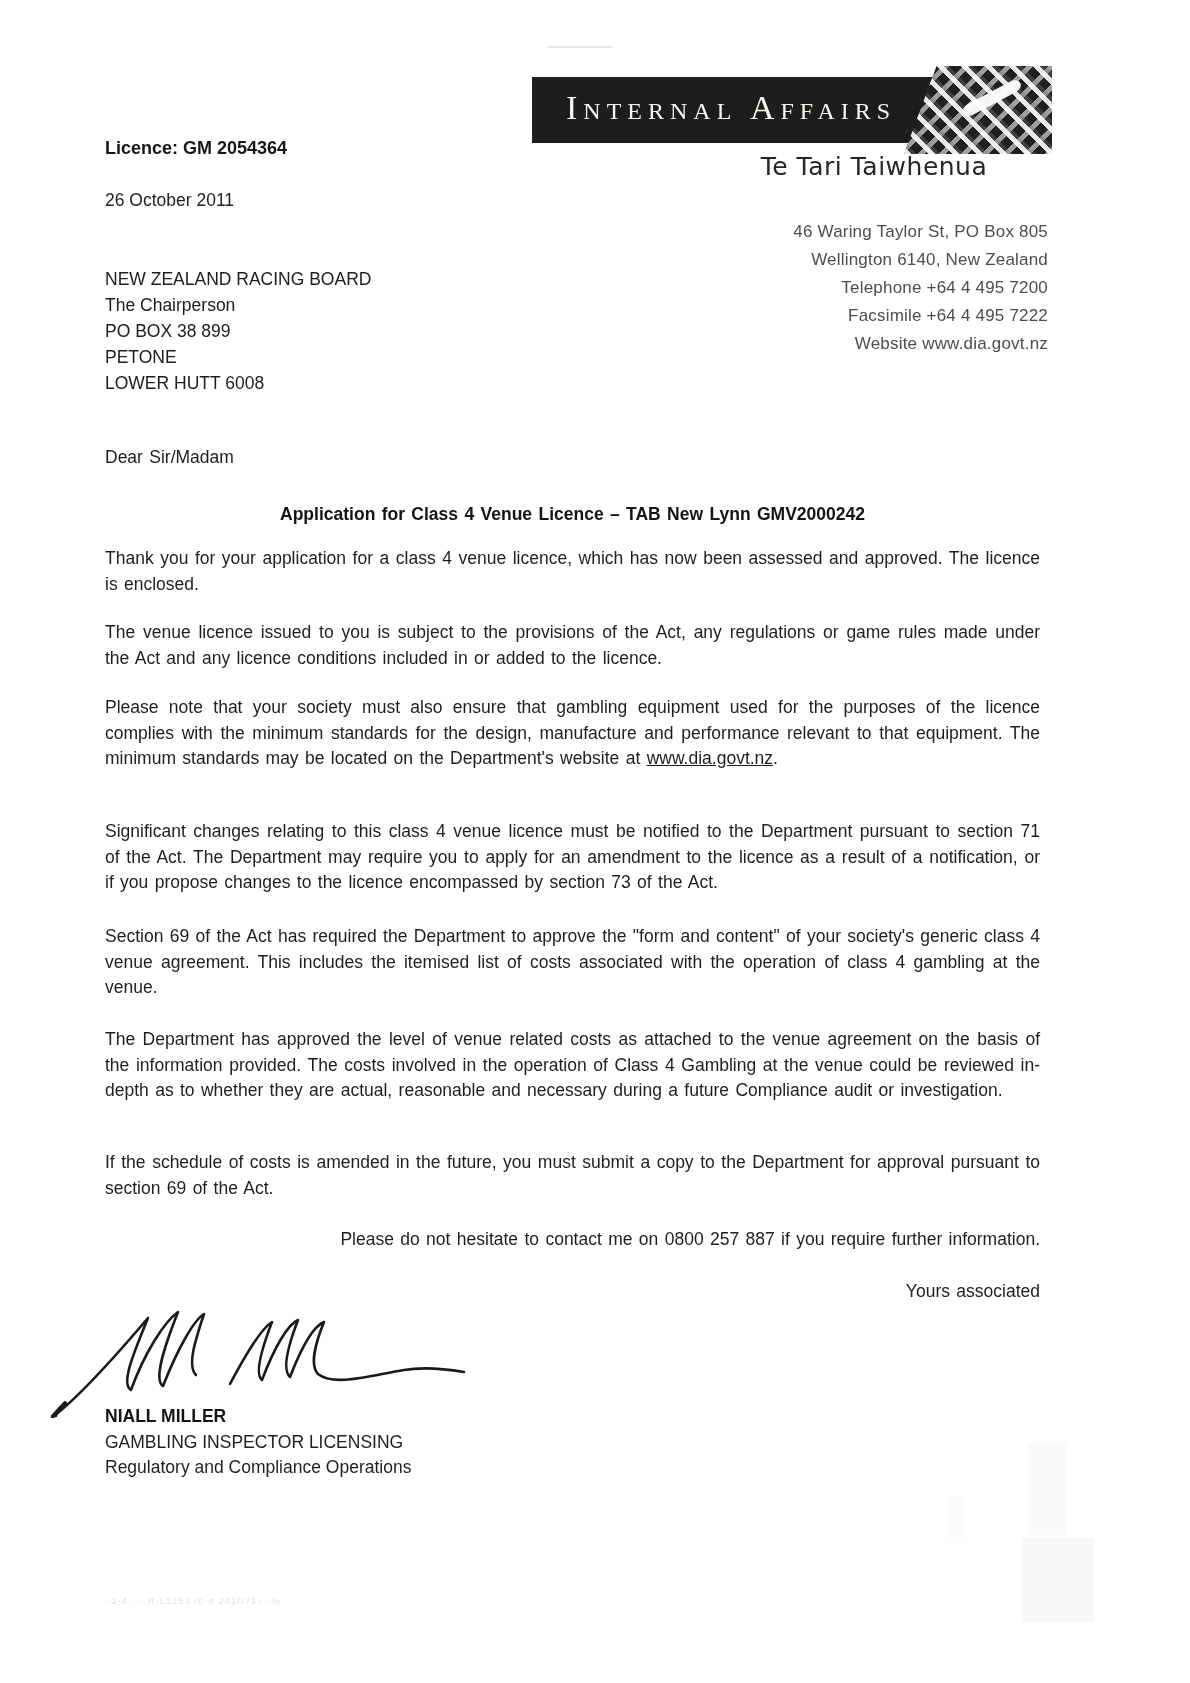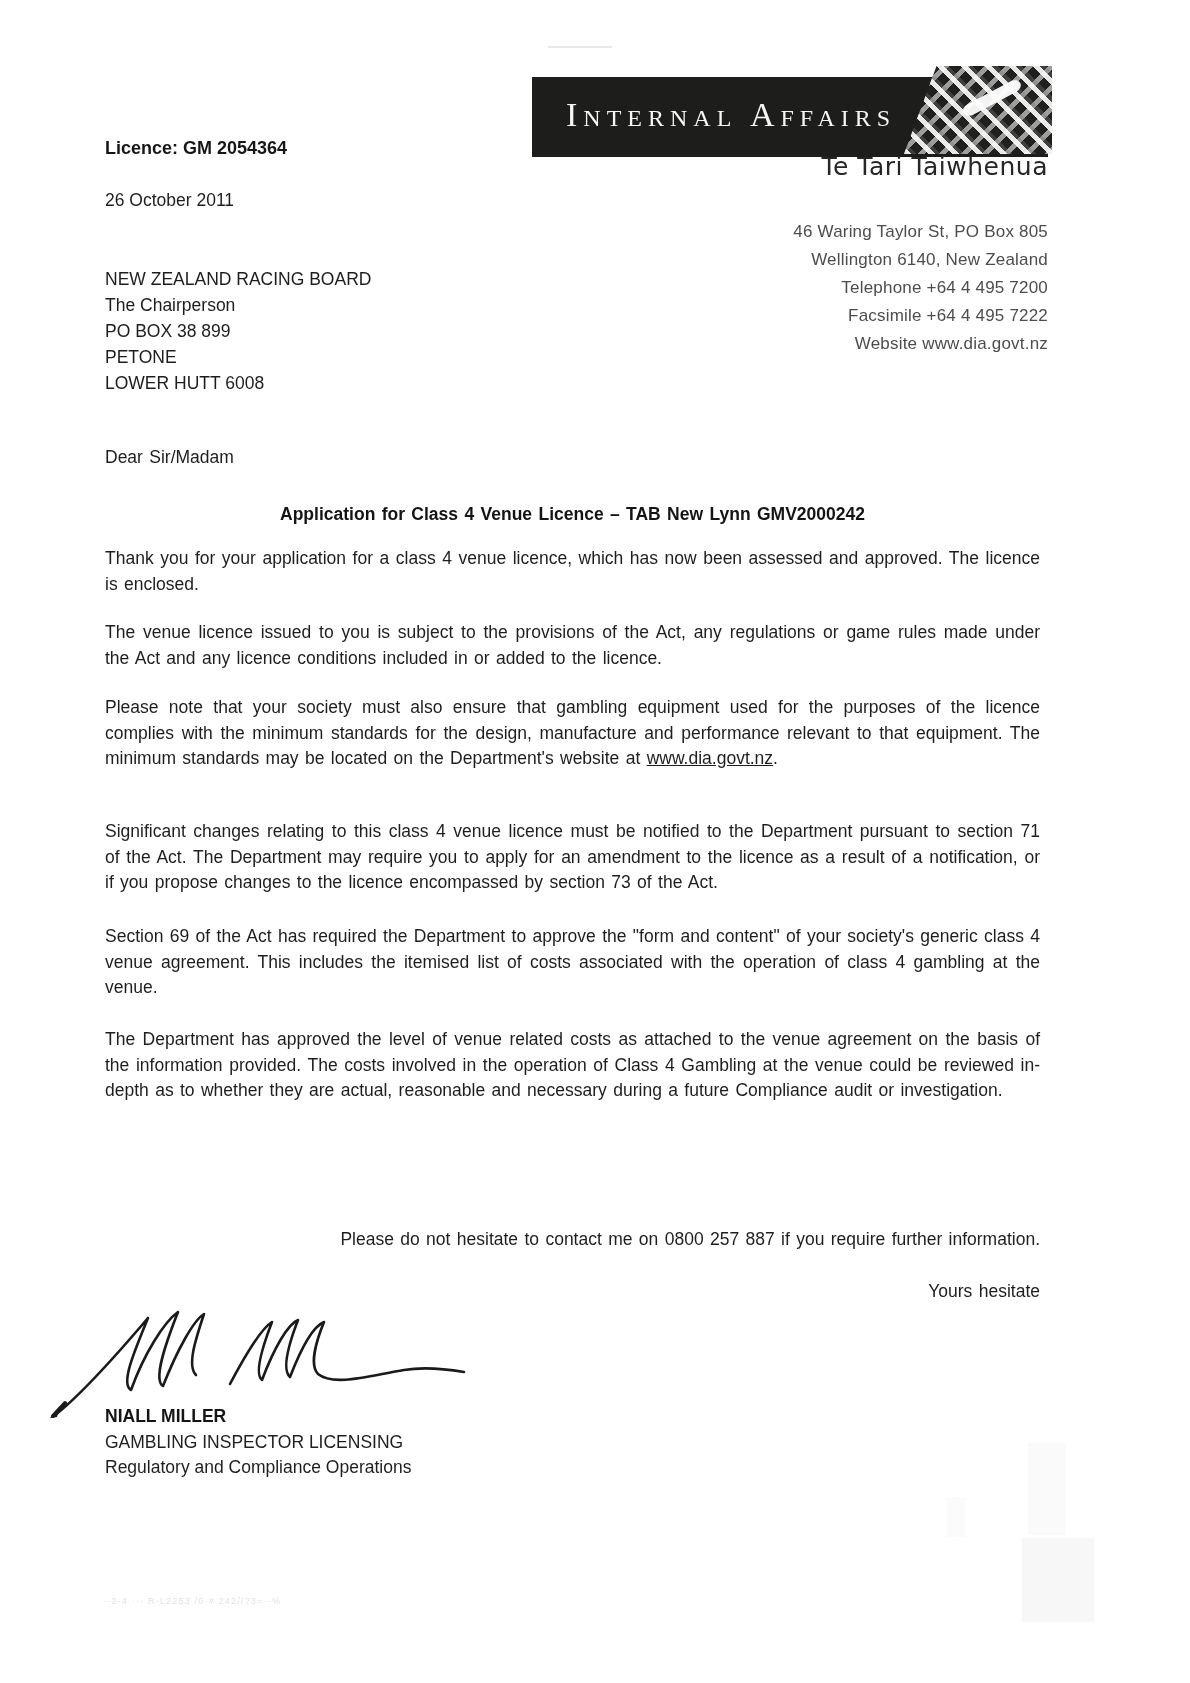--- a/index.html
+++ b/index.html
@@ -5,33 +5,33 @@
   html,body{margin:0;padding:0;background:#ffffff;}
   .page{position:relative;width:1190px;height:1683px;background:#ffffff;overflow:hidden;
         font-family:"Liberation Sans",sans-serif;color:#1f1f1f;}
   .abs{position:absolute;}
 
   
   .licence{left:105px;top:138px;font-size:18px;font-weight:bold;color:#161616;}
   .date{left:105px;top:190px;font-size:17.5px;}
 
   
-  .banner{left:532px;top:77px;width:516px;height:80px;background:#1d1d1b;}
+  .banner{left:532px;top:77px;width:516px;height:66px;background:#1d1d1b;}
   .banner-title{position:absolute;left:34px;top:50%;transform:translateY(-54%);
      font-family:"Liberation Serif",serif;font-variant:small-caps;letter-spacing:6px;
      font-size:34px;color:#f6f6f3;white-space:nowrap;}
   .weave{position:absolute;right:-4px;top:-11px;width:148px;height:88px;
      background:
        repeating-linear-gradient(45deg, rgba(250,250,250,.92) 0 5px, rgba(120,120,120,.35) 5px 9px, transparent 9px 17px),
        repeating-linear-gradient(-45deg, rgba(200,200,200,.75) 0 5px, transparent 5px 15px),
        #20201e;
      clip-path:polygon(22% 0, 100% 0, 100% 100%, 0 100%);}
   .weave-slash{position:absolute;right:28px;top:26px;width:64px;height:12px;background:#fff;
      transform:rotate(-28deg);border-radius:8px/6px;opacity:.95;}
-  .logo-sub{left:700px;top:152px;width:348px;text-align:right;
+  .logo-sub{left:700px;top:152px;width:348px;text-align:center;
      font-family:"DejaVu Sans",sans-serif;font-size:25px;color:#262626;letter-spacing:.5px;}
 
   
   .contact{left:745px;top:218px;width:303px;text-align:right;font-size:17px;
      line-height:28px;color:#4d4d4d;letter-spacing:.2px;}
 
   
   .recipient{left:105px;top:266px;width:500px;font-size:17.5px;line-height:26px;color:#1d1d1d;}
 
   
@@ -94,22 +94,23 @@
   </div>
 
   <p class="bp salutation" style="top:445px">Dear Sir/Madam</p>
   <p class="bp subject" style="top:502px">Application for Class 4 Venue Licence – TAB New Lynn GMV2000242</p>
   <p class="bp" style="top:546px">Thank you for your application for a class 4 venue licence, which has now been assessed and approved.  The licence is enclosed.</p>
   <p class="bp" style="top:620px">The venue licence issued to you is subject to the provisions of the Act, any regulations or game rules made under the Act and any licence conditions included in or added to the licence.</p>
   <p class="bp" style="top:695px"><span>Please note that your society must also ensure that gambling equipment used for the purposes of the licence complies with the minimum standards for the design, manufacture and performance relevant to that equipment.   The minimum standards may be located on the Department's website at </span><span class="weblink">www.dia.govt.nz</span><span>.</span></p>
   <p class="bp" style="top:819px">Significant changes relating to this class 4 venue licence must be notified to the Department pursuant to section 71 of the Act.  The Department may require you to apply for an amendment to the licence as a result of a notification, or if you propose changes to the licence encompassed by section 73 of the Act.</p>
   <p class="bp" style="top:924px">Section 69 of the Act has required the Department to approve the "form and content" of your society's generic class 4 venue agreement. This includes the itemised list of costs associated with the operation of class 4 gambling at the venue.</p>
   <p class="bp" style="top:1027px">The Department has approved the level of venue related costs as attached to the venue agreement on the basis of the information provided.  The costs involved in the operation of Class 4 Gambling at the venue could be reviewed in-depth as to whether they are actual, reasonable and necessary during a future Compliance audit or investigation.</p>
+  <p class="bp" style="top:1150px">If the schedule of costs is amended in the future, you must submit a copy to the Department for approval pursuant to section 69 of the Act.</p>
   <p class="bp single" style="top:1227px">Please do not hesitate to contact me on 0800 257 887 if you require further information.</p>
-  <p class="bp single" style="top:1279px">Yours hesitate</p>
+  <p class="bp single" style="top:1279px">Yours associated</p>
 
   <svg class="abs sig-svg" width="420" height="120" viewBox="0 0 420 120">
     <g fill="none" stroke="#1a1a1a" stroke-width="2.6" stroke-linecap="round" stroke-linejoin="round">
       <path d="M4,118 C30,98 64,60 98,20 C85,52 70,86 81,92 C94,56 114,24 128,14 C115,47 103,82 113,88 C128,50 144,22 154,16 C145,43 137,68 146,77"></path>
       <path d="M180,86 C198,52 212,30 222,24 C212,50 204,76 212,82 C224,50 238,26 248,22 C238,48 232,72 240,79 C252,48 264,28 274,24 C265,46 260,68 268,76 C284,89 322,77 354,72 C372,69 396,71 414,74"></path>
       <path d="M3,118 L15,105" stroke-width="4"></path>
     </g>
     <polygon points="0,120 10,108 7,119" fill="#1a1a1a"></polygon>
   </svg>
 

